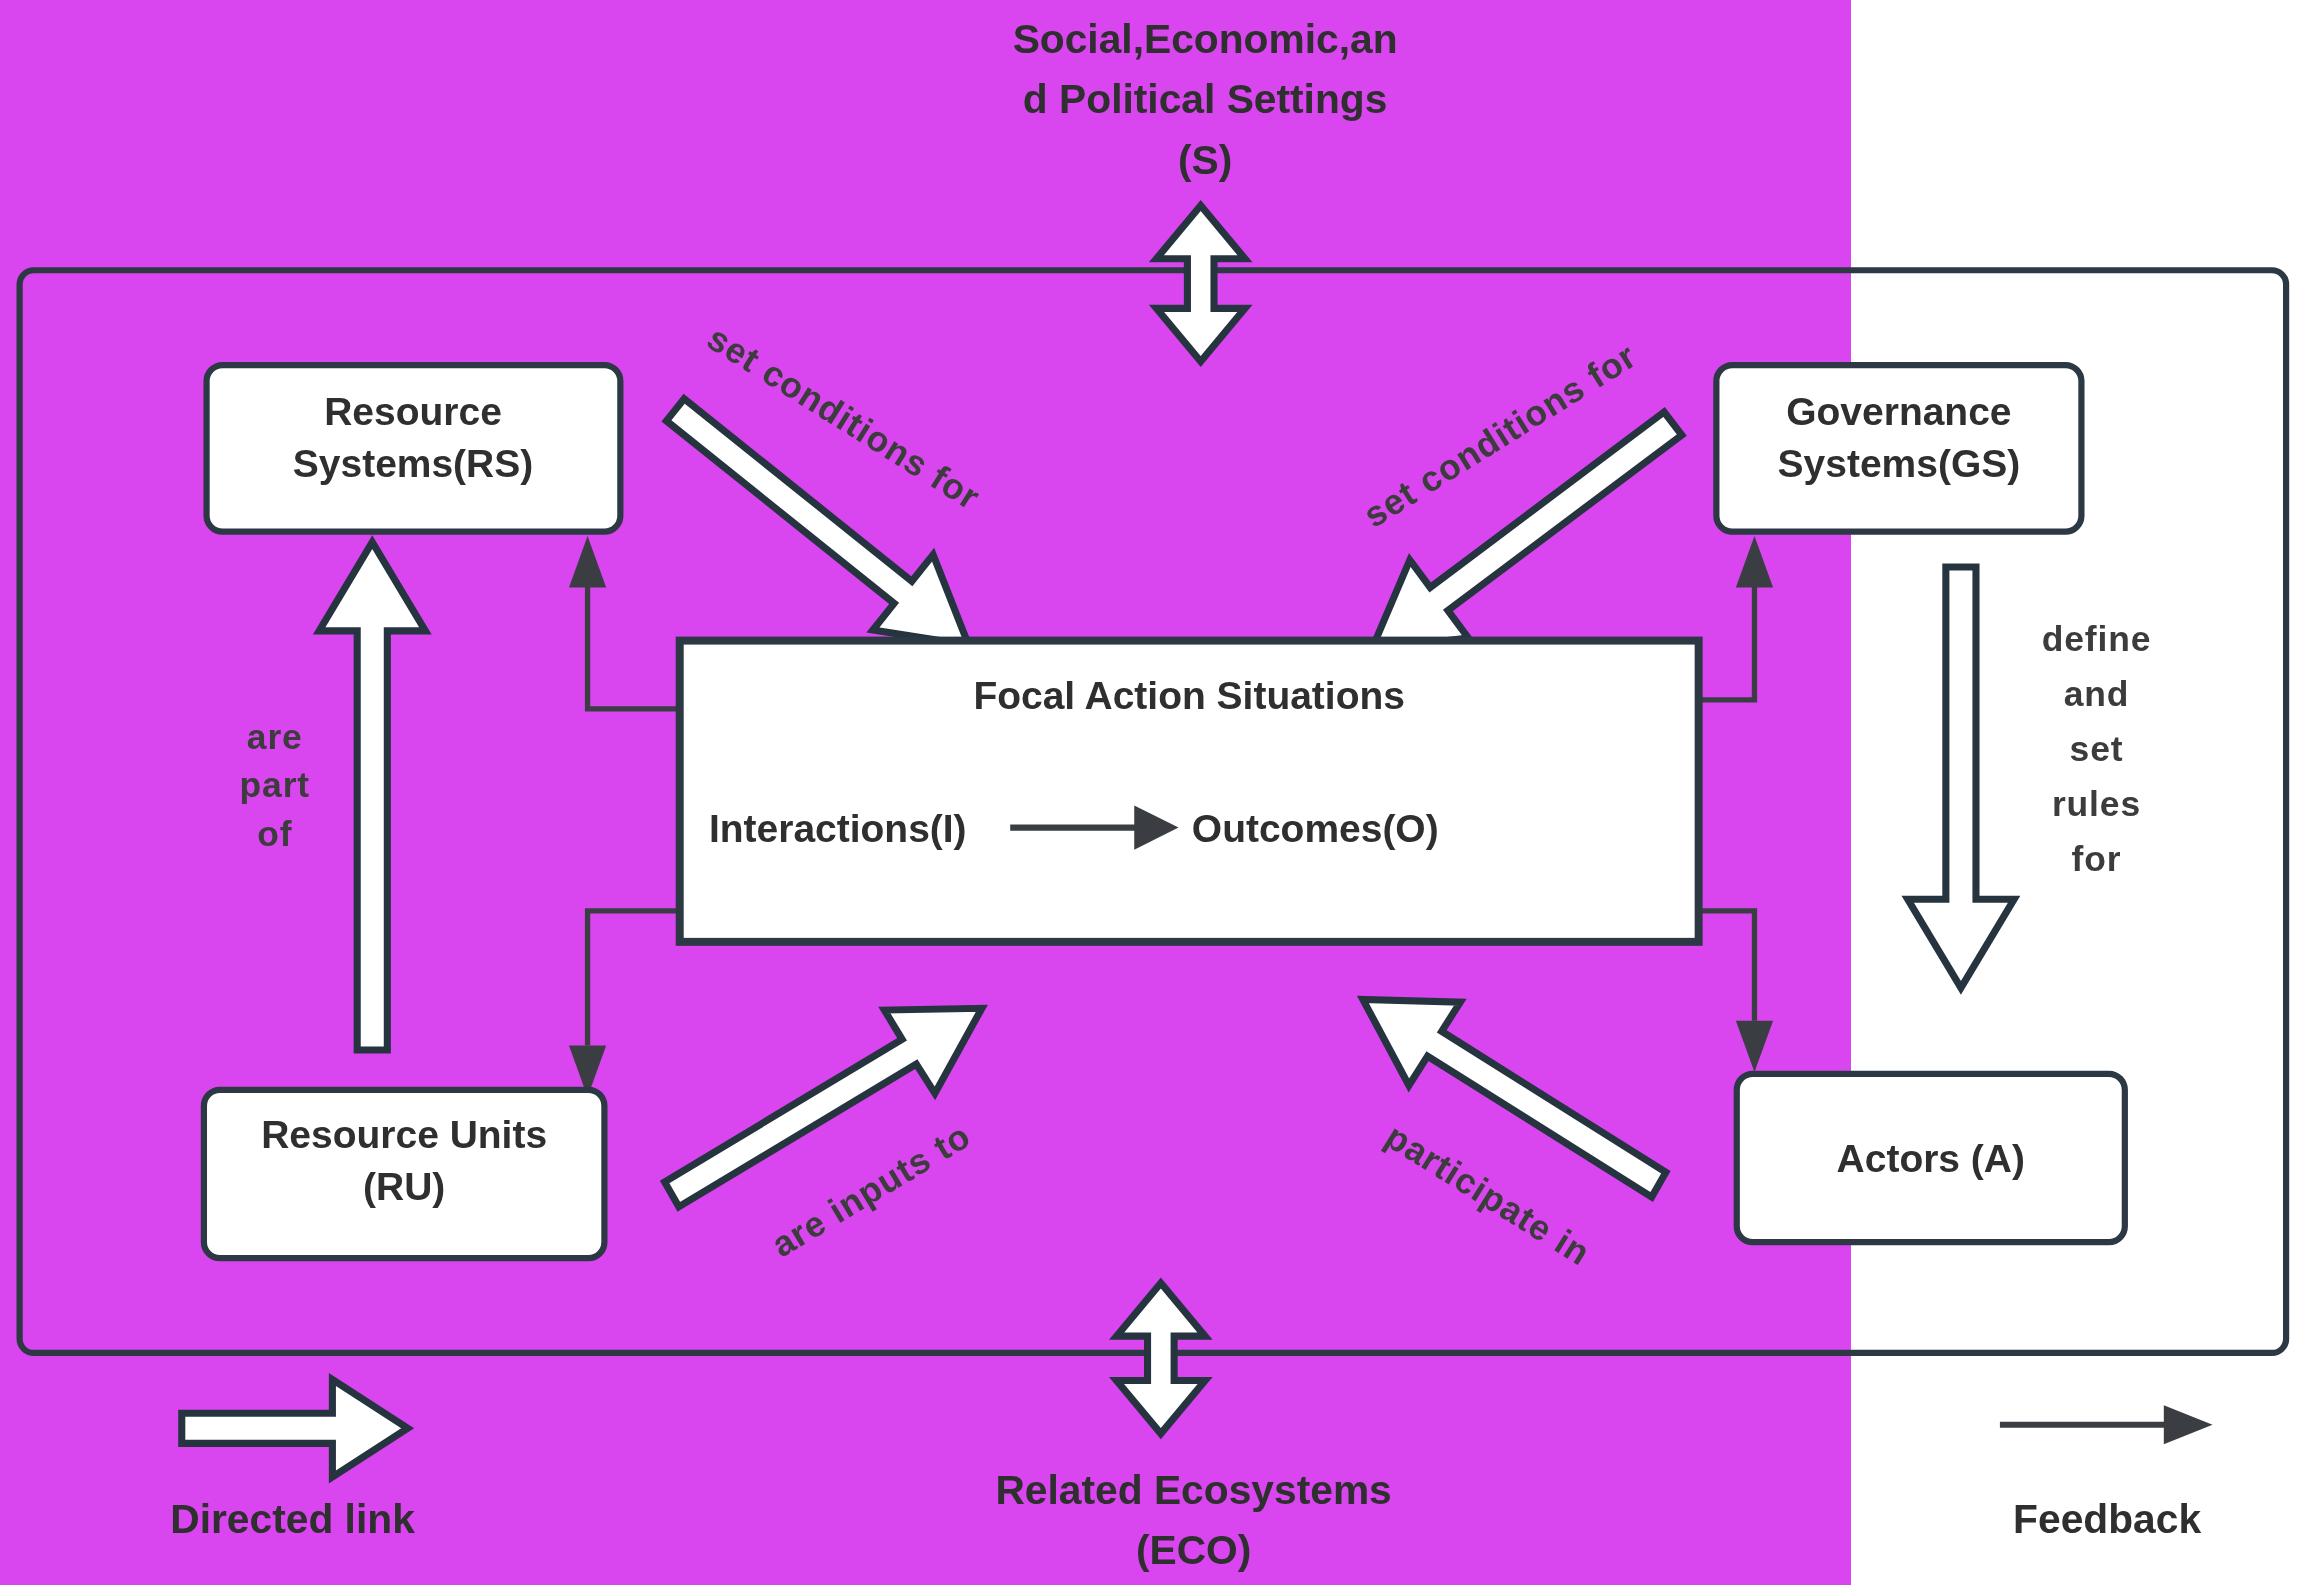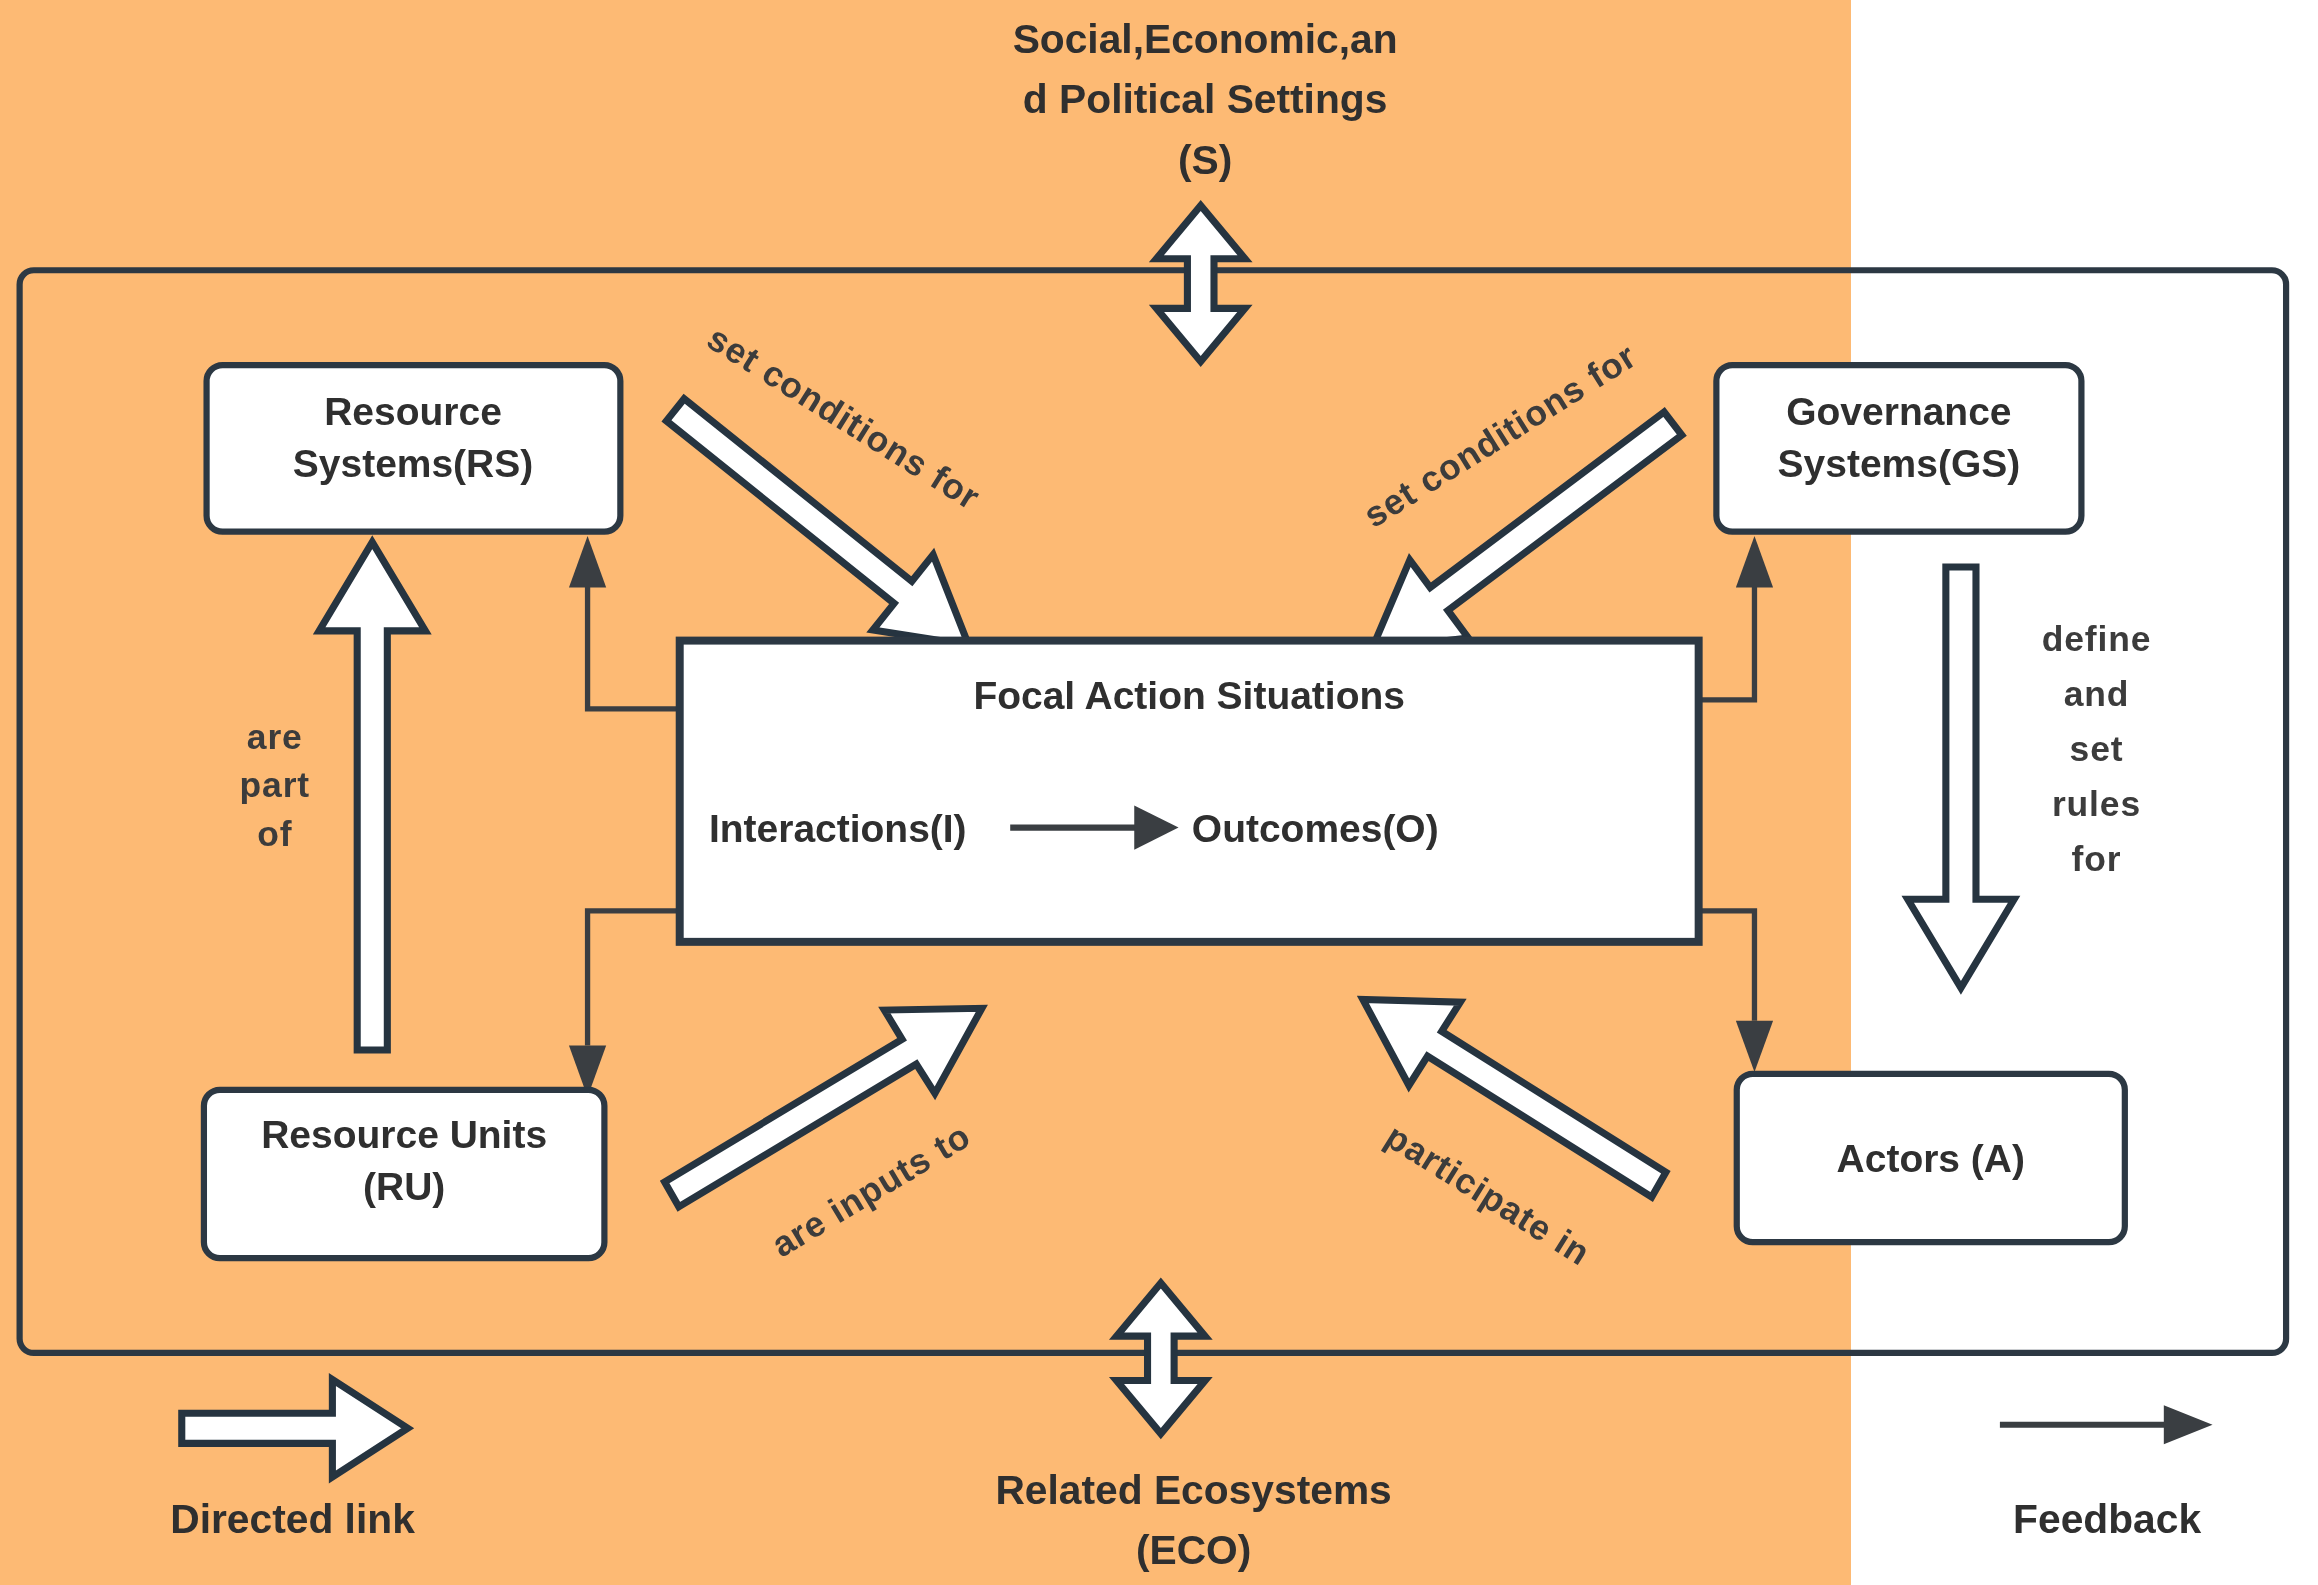--- a/index.html
+++ b/index.html
@@ -1,16 +1,16 @@
 <!DOCTYPE html>
 <html style="font-size:14px"><head>
 <meta charset="utf-8">
 <style>
   html,body{margin:0;padding:0;background:#ffffff;}
-  .stage{width:1851px;height:1586px;position:relative;background:#fdba74;}
+  .stage{width:1851px;height:1586px;position:relative;background:#d946ef;}
   svg{display:block;}
   .frame{fill:none;stroke:#2c3843;stroke-width:7;}
   .box{fill:#ffffff;stroke:#2c3843;stroke-width:7;}
   .focal{fill:#ffffff;stroke:#2c3843;stroke-width:9;}
   .hollow{fill:#ffffff;stroke:#263440;stroke-width:8;stroke-linejoin:miter;}
   .thin{stroke:#3a3e42;stroke-width:6;fill:none;}
   .thick{stroke:#3a3e42;stroke-width:7;fill:none;}
   .head{fill:#3a3e42;stroke:none;}
   .t-box{font:700 44px "Liberation Sans",sans-serif;fill:#2f2f2f;text-anchor:middle;}
   .t-cap{font:700 46px "Liberation Sans",sans-serif;fill:#2f2f2f;text-anchor:middle;}

